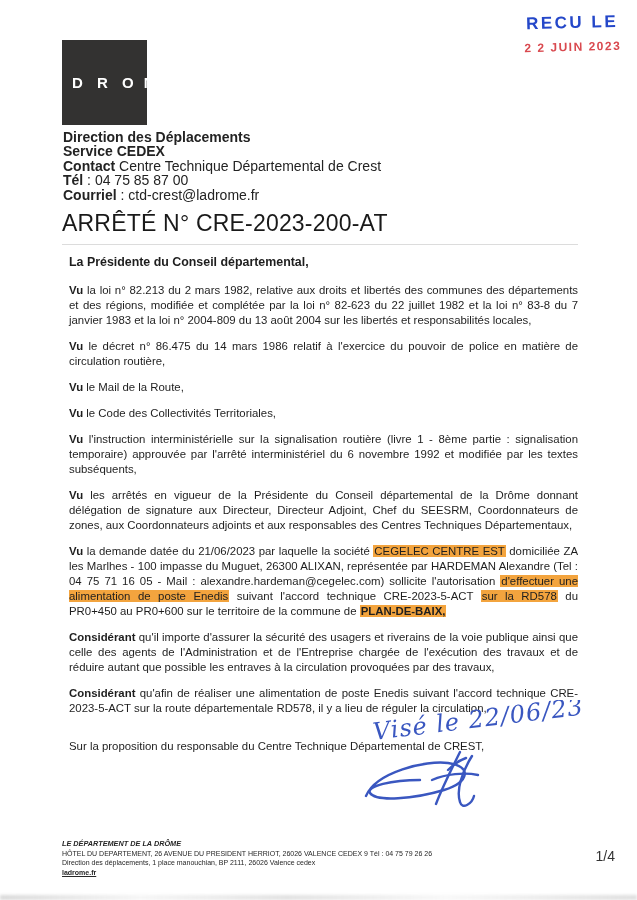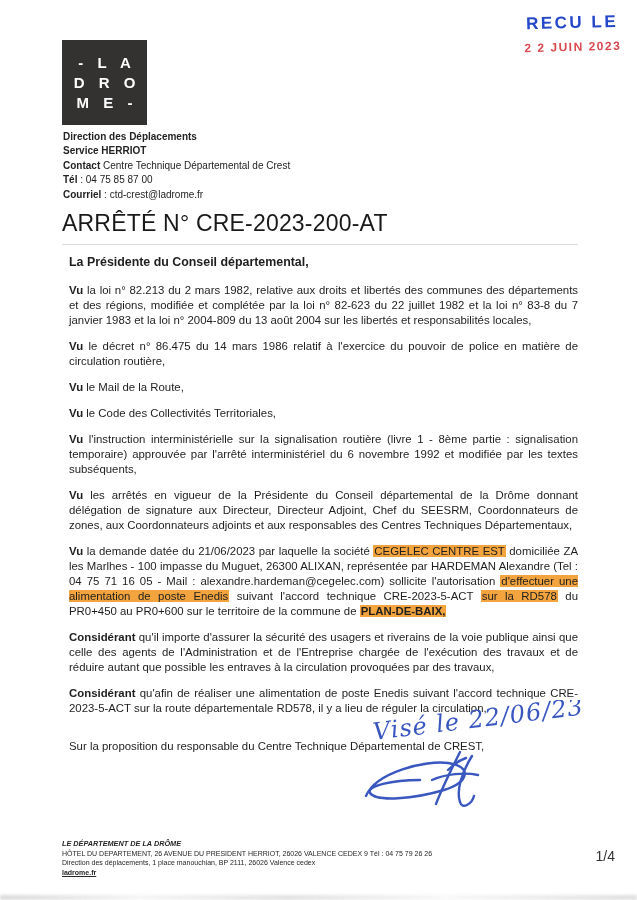--- a/index.html
+++ b/index.html
@@ -11,34 +11,34 @@
   *{box-sizing:border-box;}
   html,body{margin:0;padding:0;background:#ffffff;}
   .page{
     position:relative;width:637px;height:900px;background:#fff;overflow:hidden;
     font-family:"Liberation Sans", sans-serif;color:#1c1c1c;
   }
 
   
   .logo-square{
     position:absolute;left:62px;top:40px;width:85px;height:85px;background:#333231;
-    display:flex;flex-direction:column;justify-content:center;align-items:center;
+    display:flex;flex-direction:row;justify-content:center;align-items:center;
   }
   .logo-row{
     color:#fff;font-weight:bold;font-size:15px;line-height:20px;
     letter-spacing:5px;text-indent:5px;white-space:pre;
   }
 
   
   .stamp{position:absolute;top:13px;right:16px;text-align:center;transform:rotate(-1.5deg);}
   .stamp-line1{color:var(--stamp-blue);font-weight:bold;font-size:17px;letter-spacing:2.5px;}
   .stamp-line2{color:var(--stamp-red);font-weight:bold;font-size:12px;letter-spacing:1.5px;margin-top:7px;}
 
   
-  .header-contact{position:absolute;left:63px;top:130px;font-size:10px;line-height:14.4px;color:#232323;}
+  .header-contact{position:absolute;left:63px;top:130px;font-size:14px;line-height:14.4px;color:#232323;}
   .hc-line .b{font-weight:bold;}
 
   
   .content{position:absolute;left:62px;top:210px;width:516px;}
   .doc-title{
     margin:0 0 7px 0;font-size:23px;font-weight:normal;letter-spacing:0.2px;color:#191919;
   }
   .title-rule{border:none;border-top:1px solid #dcdcdc;margin:0 0 10px 0;}
   .para{margin:0 0 11px 7px;font-size:11.4px;line-height:15px;text-align:justify;color:#1e1e1e;}
   .para.intro{font-size:12.4px;font-weight:bold;text-align:left;margin-bottom:13px;}
@@ -82,21 +82,21 @@
     <div class="logo-row">M E -</div>
   </div>
 
   <div class="stamp">
     <div class="stamp-line1">RECU LE</div>
     <div class="stamp-line2">2 2 JUIN 2023</div>
   </div>
 
   <div class="header-contact">
     <div class="hc-line"><span class="b">Direction des Déplacements</span><span></span></div>
-    <div class="hc-line"><span class="b">Service HERRIOT</span><span></span></div>
+    <div class="hc-line"><span class="b">Service CEDEX</span><span></span></div>
     <div class="hc-line"><span class="b">Contact</span><span> Centre Technique Départemental de Crest</span></div>
     <div class="hc-line"><span class="b">Tél</span><span> : 04 75 85 87 00</span></div>
     <div class="hc-line"><span class="b">Courriel</span><span> : ctd-crest@ladrome.fr</span></div>
   </div>
 
   <div class="content">
     <h1 class="doc-title">ARRÊTÉ N° CRE-2023-200-AT</h1>
     <hr class="title-rule">
     <div>
         <p class="para intro"><span class="b">La Présidente du Conseil départemental,</span></p>

